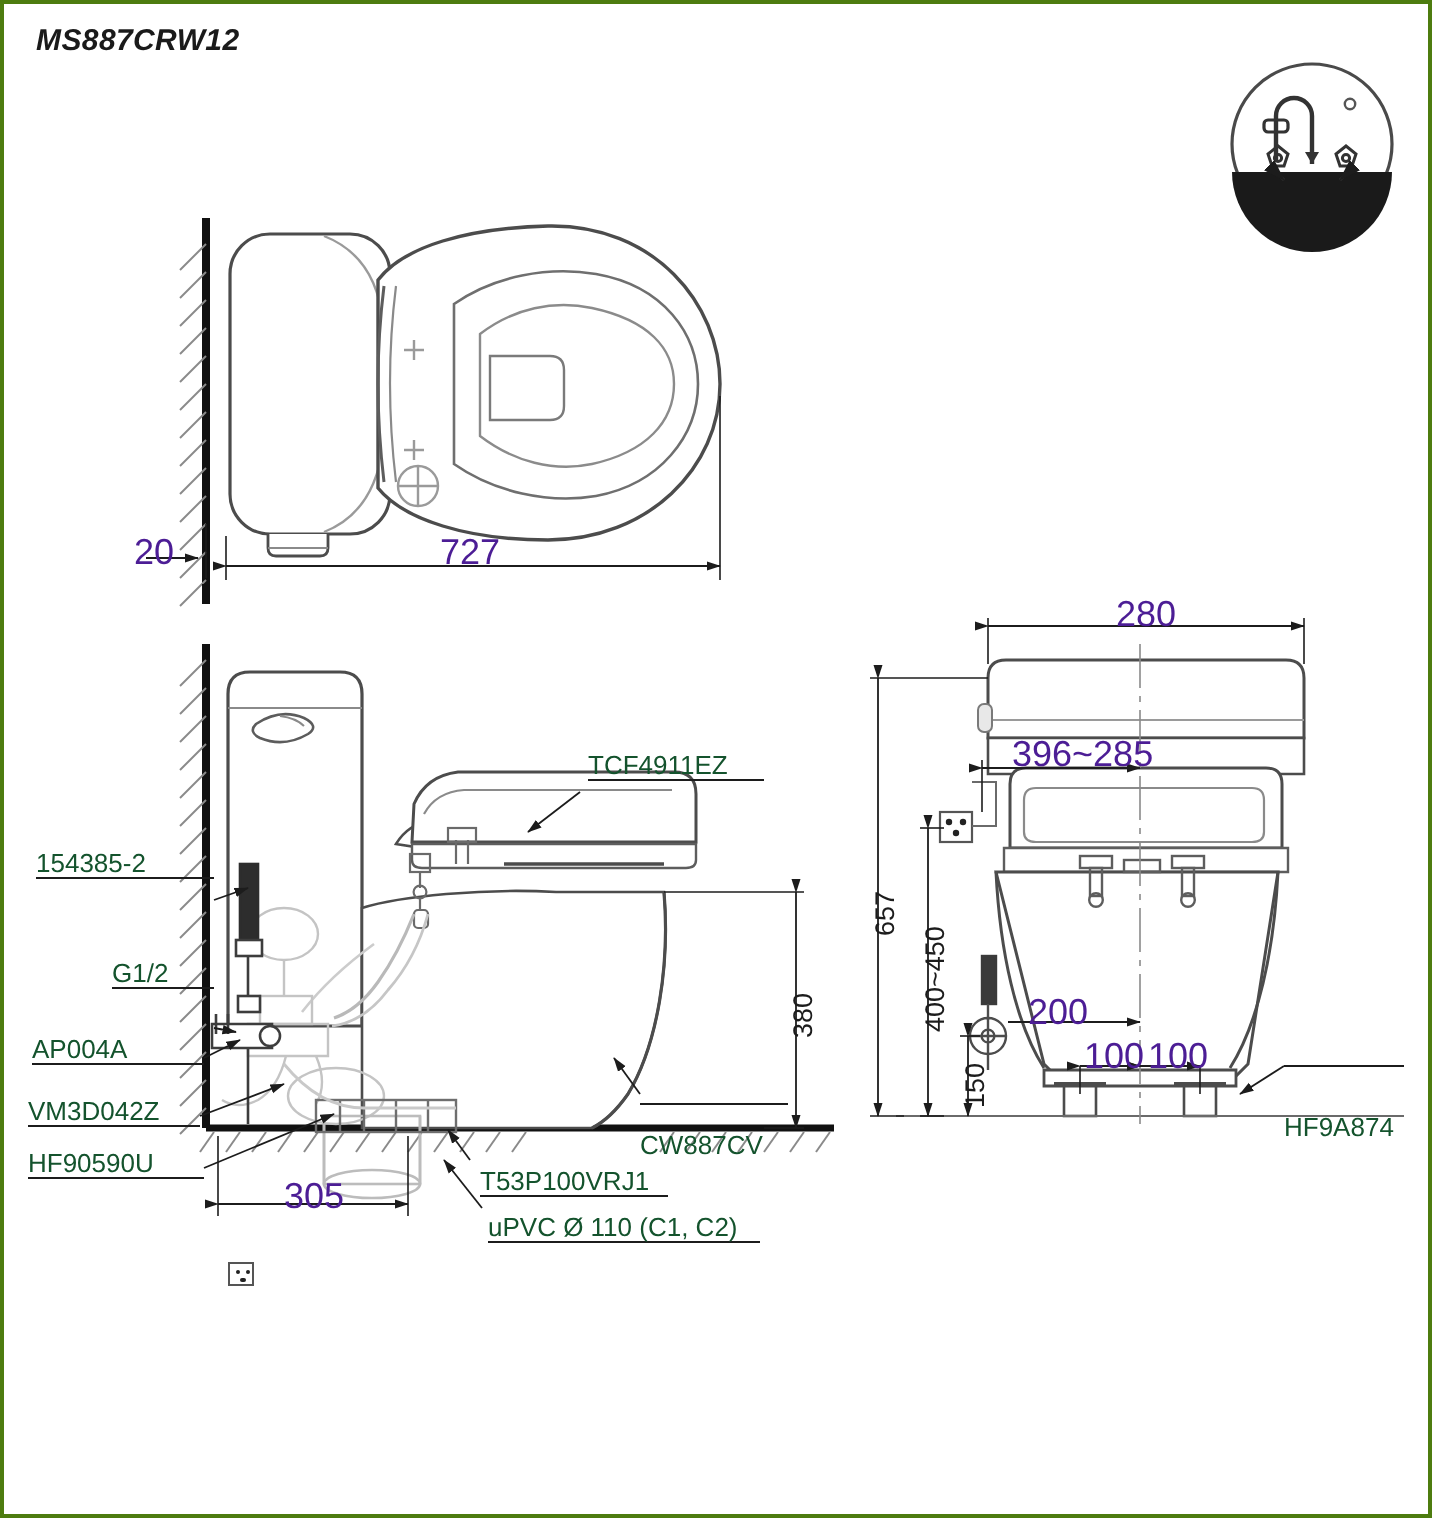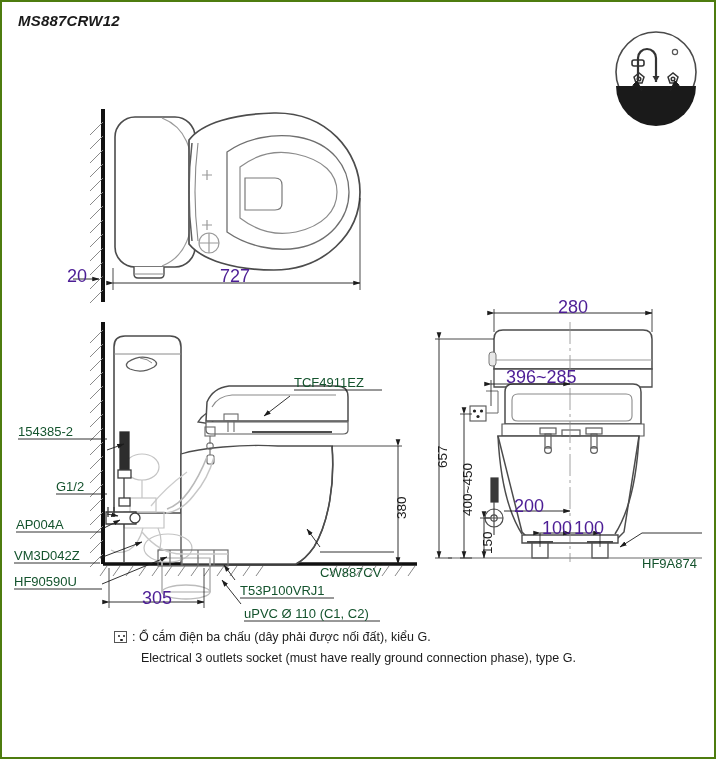--- a/index.html
+++ b/index.html
@@ -445,16 +445,14 @@
   <div class="dim" style="left:512px; top:494px;">200</div>
   <div class="dim" style="left:540px; top:516px;">100</div>
   <div class="dim" style="left:572px; top:516px;">100</div>
   <div class="txt" style="left:640px; top:516px;margin-top:38px;">HF9A874</div>
 
   <div class="note-sym" style="left:112px; top:629px;">
     <i style="left:2.5px; top:2.5px;"></i>
     <i style="left:7.5px; top:2.5px;"></i>
     <i style="left:5px; top:6.5px;"></i>
   </div>
-  <div class="note-line" style="left:130px; top:628px;">: Ổ cắm điện ba chấu (dây phải được nối đất), kiểu G.</div>
-  <div class="note-line" style="left:139px; top:649px;">Electrical 3 outlets socket (must have really ground connection phase), type G.</div>
 
 </div>
 
 </body></html>

